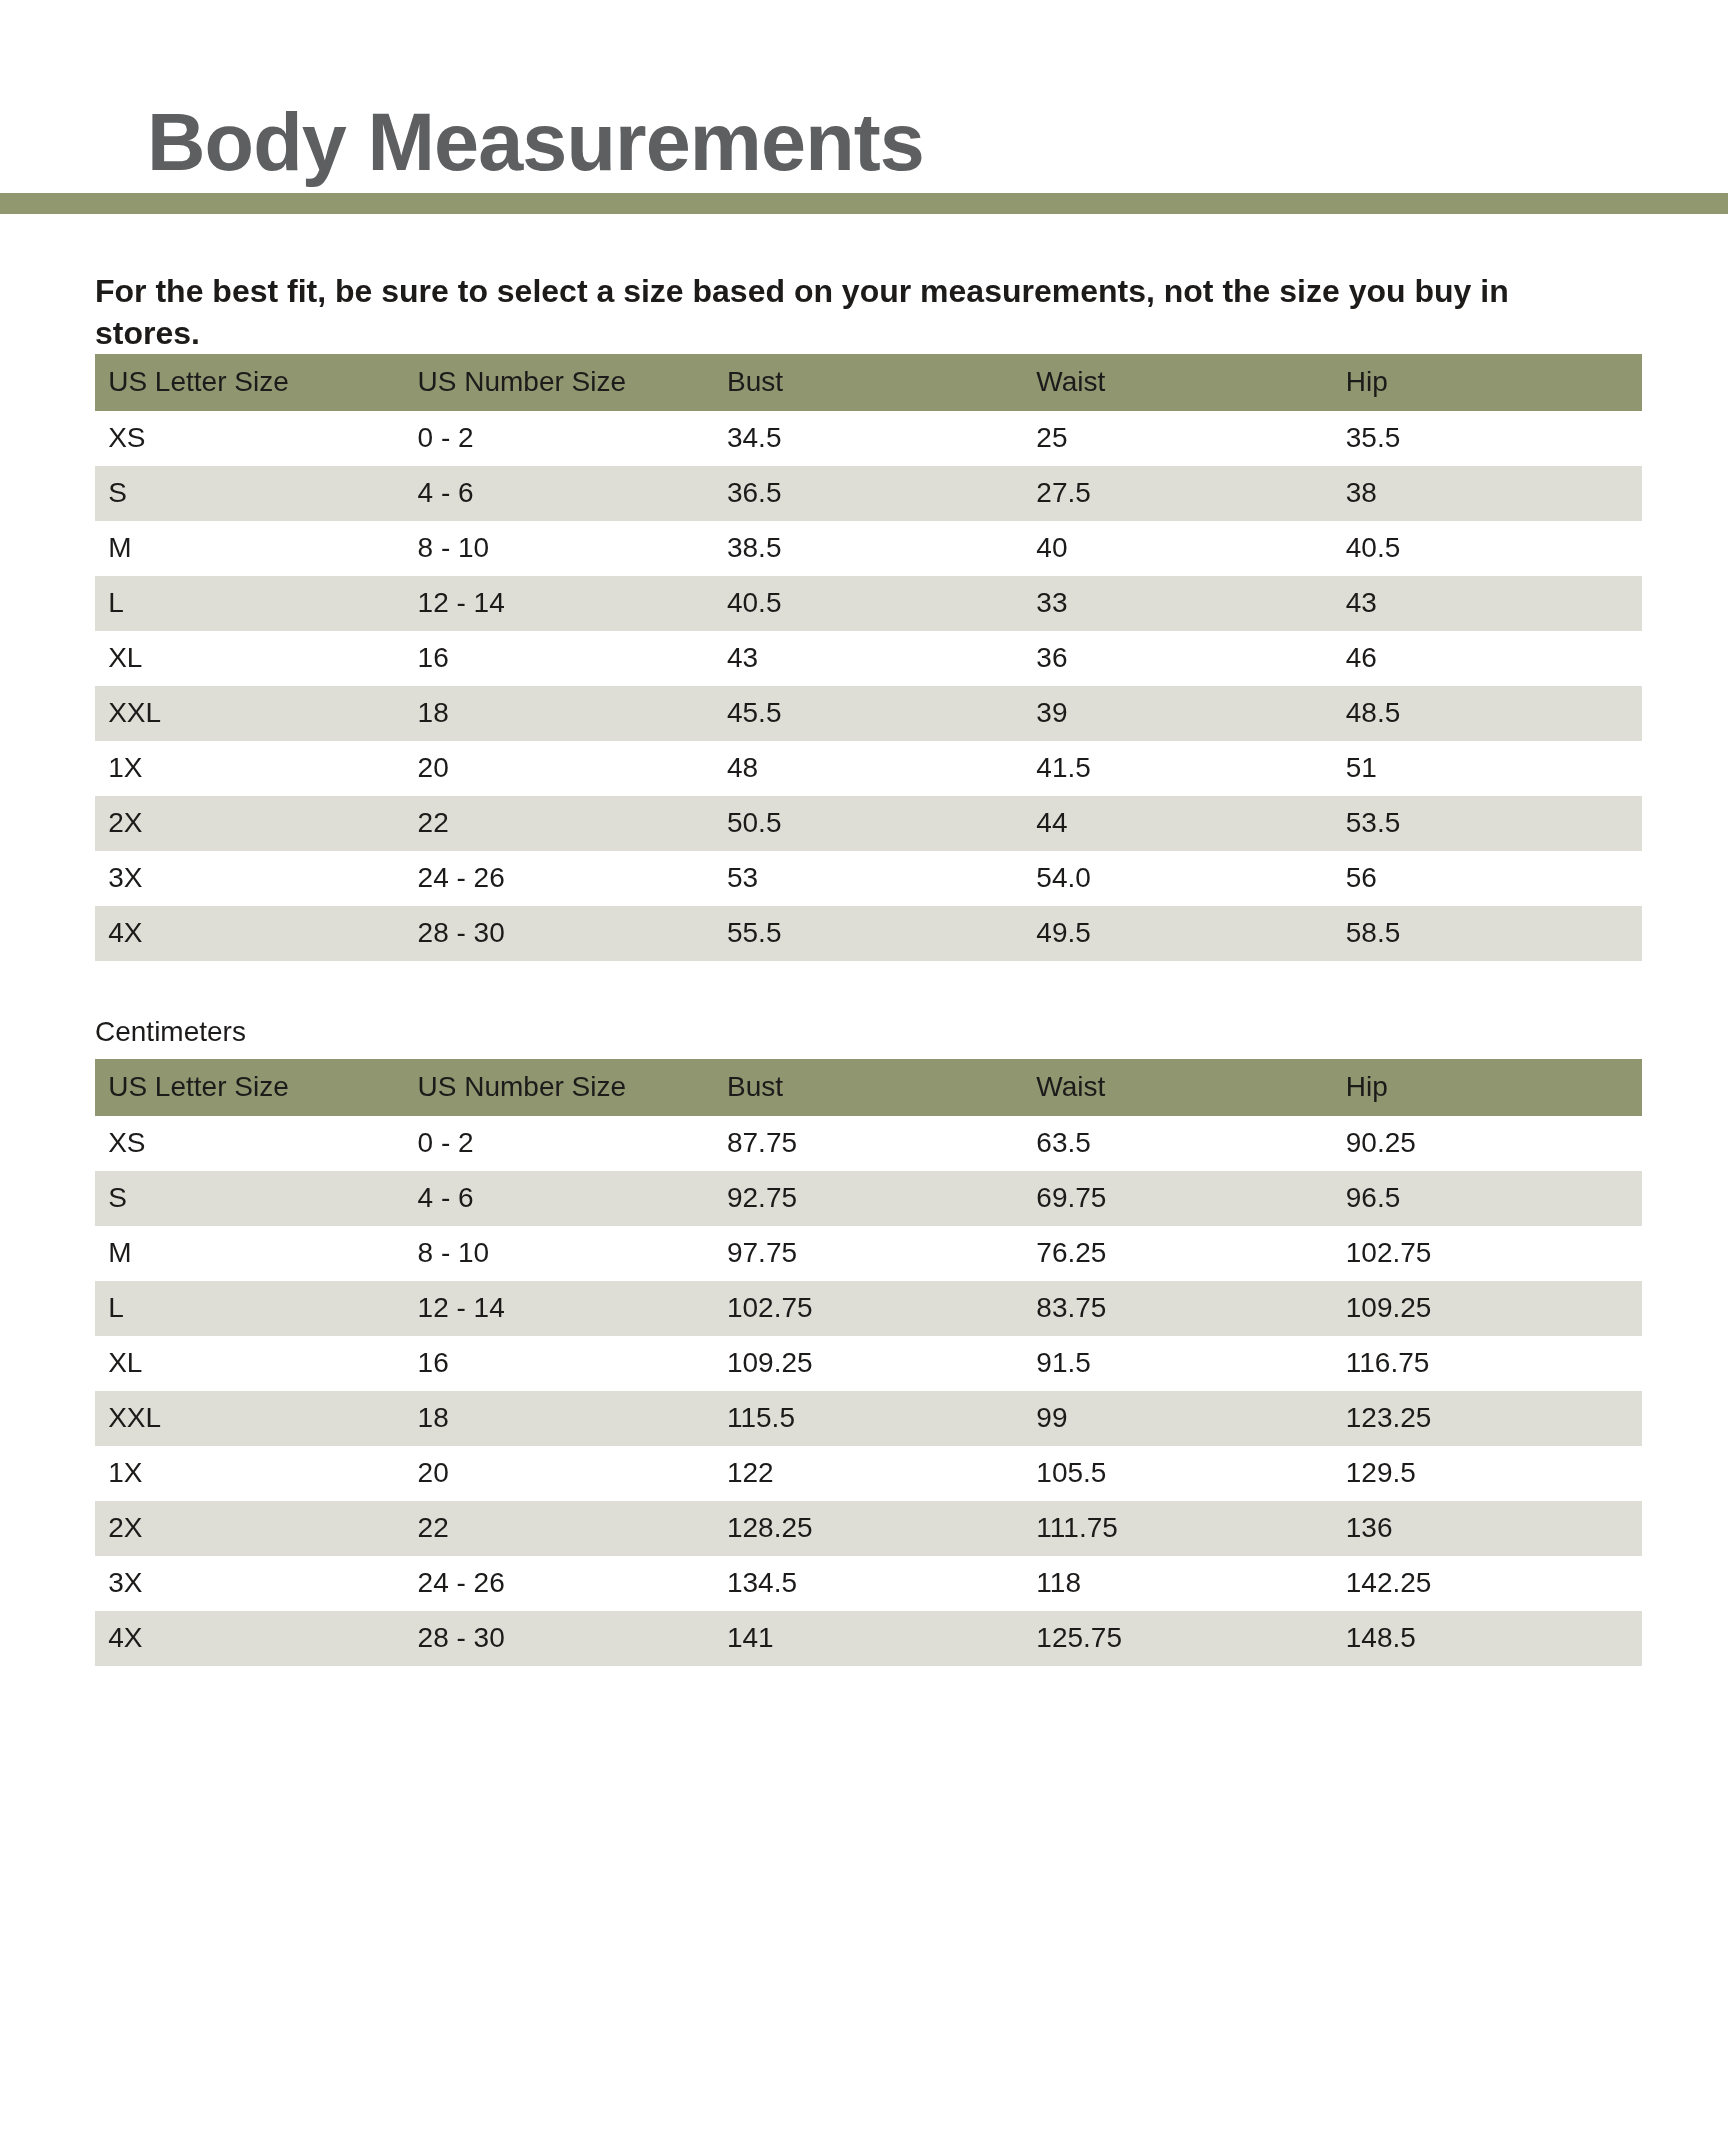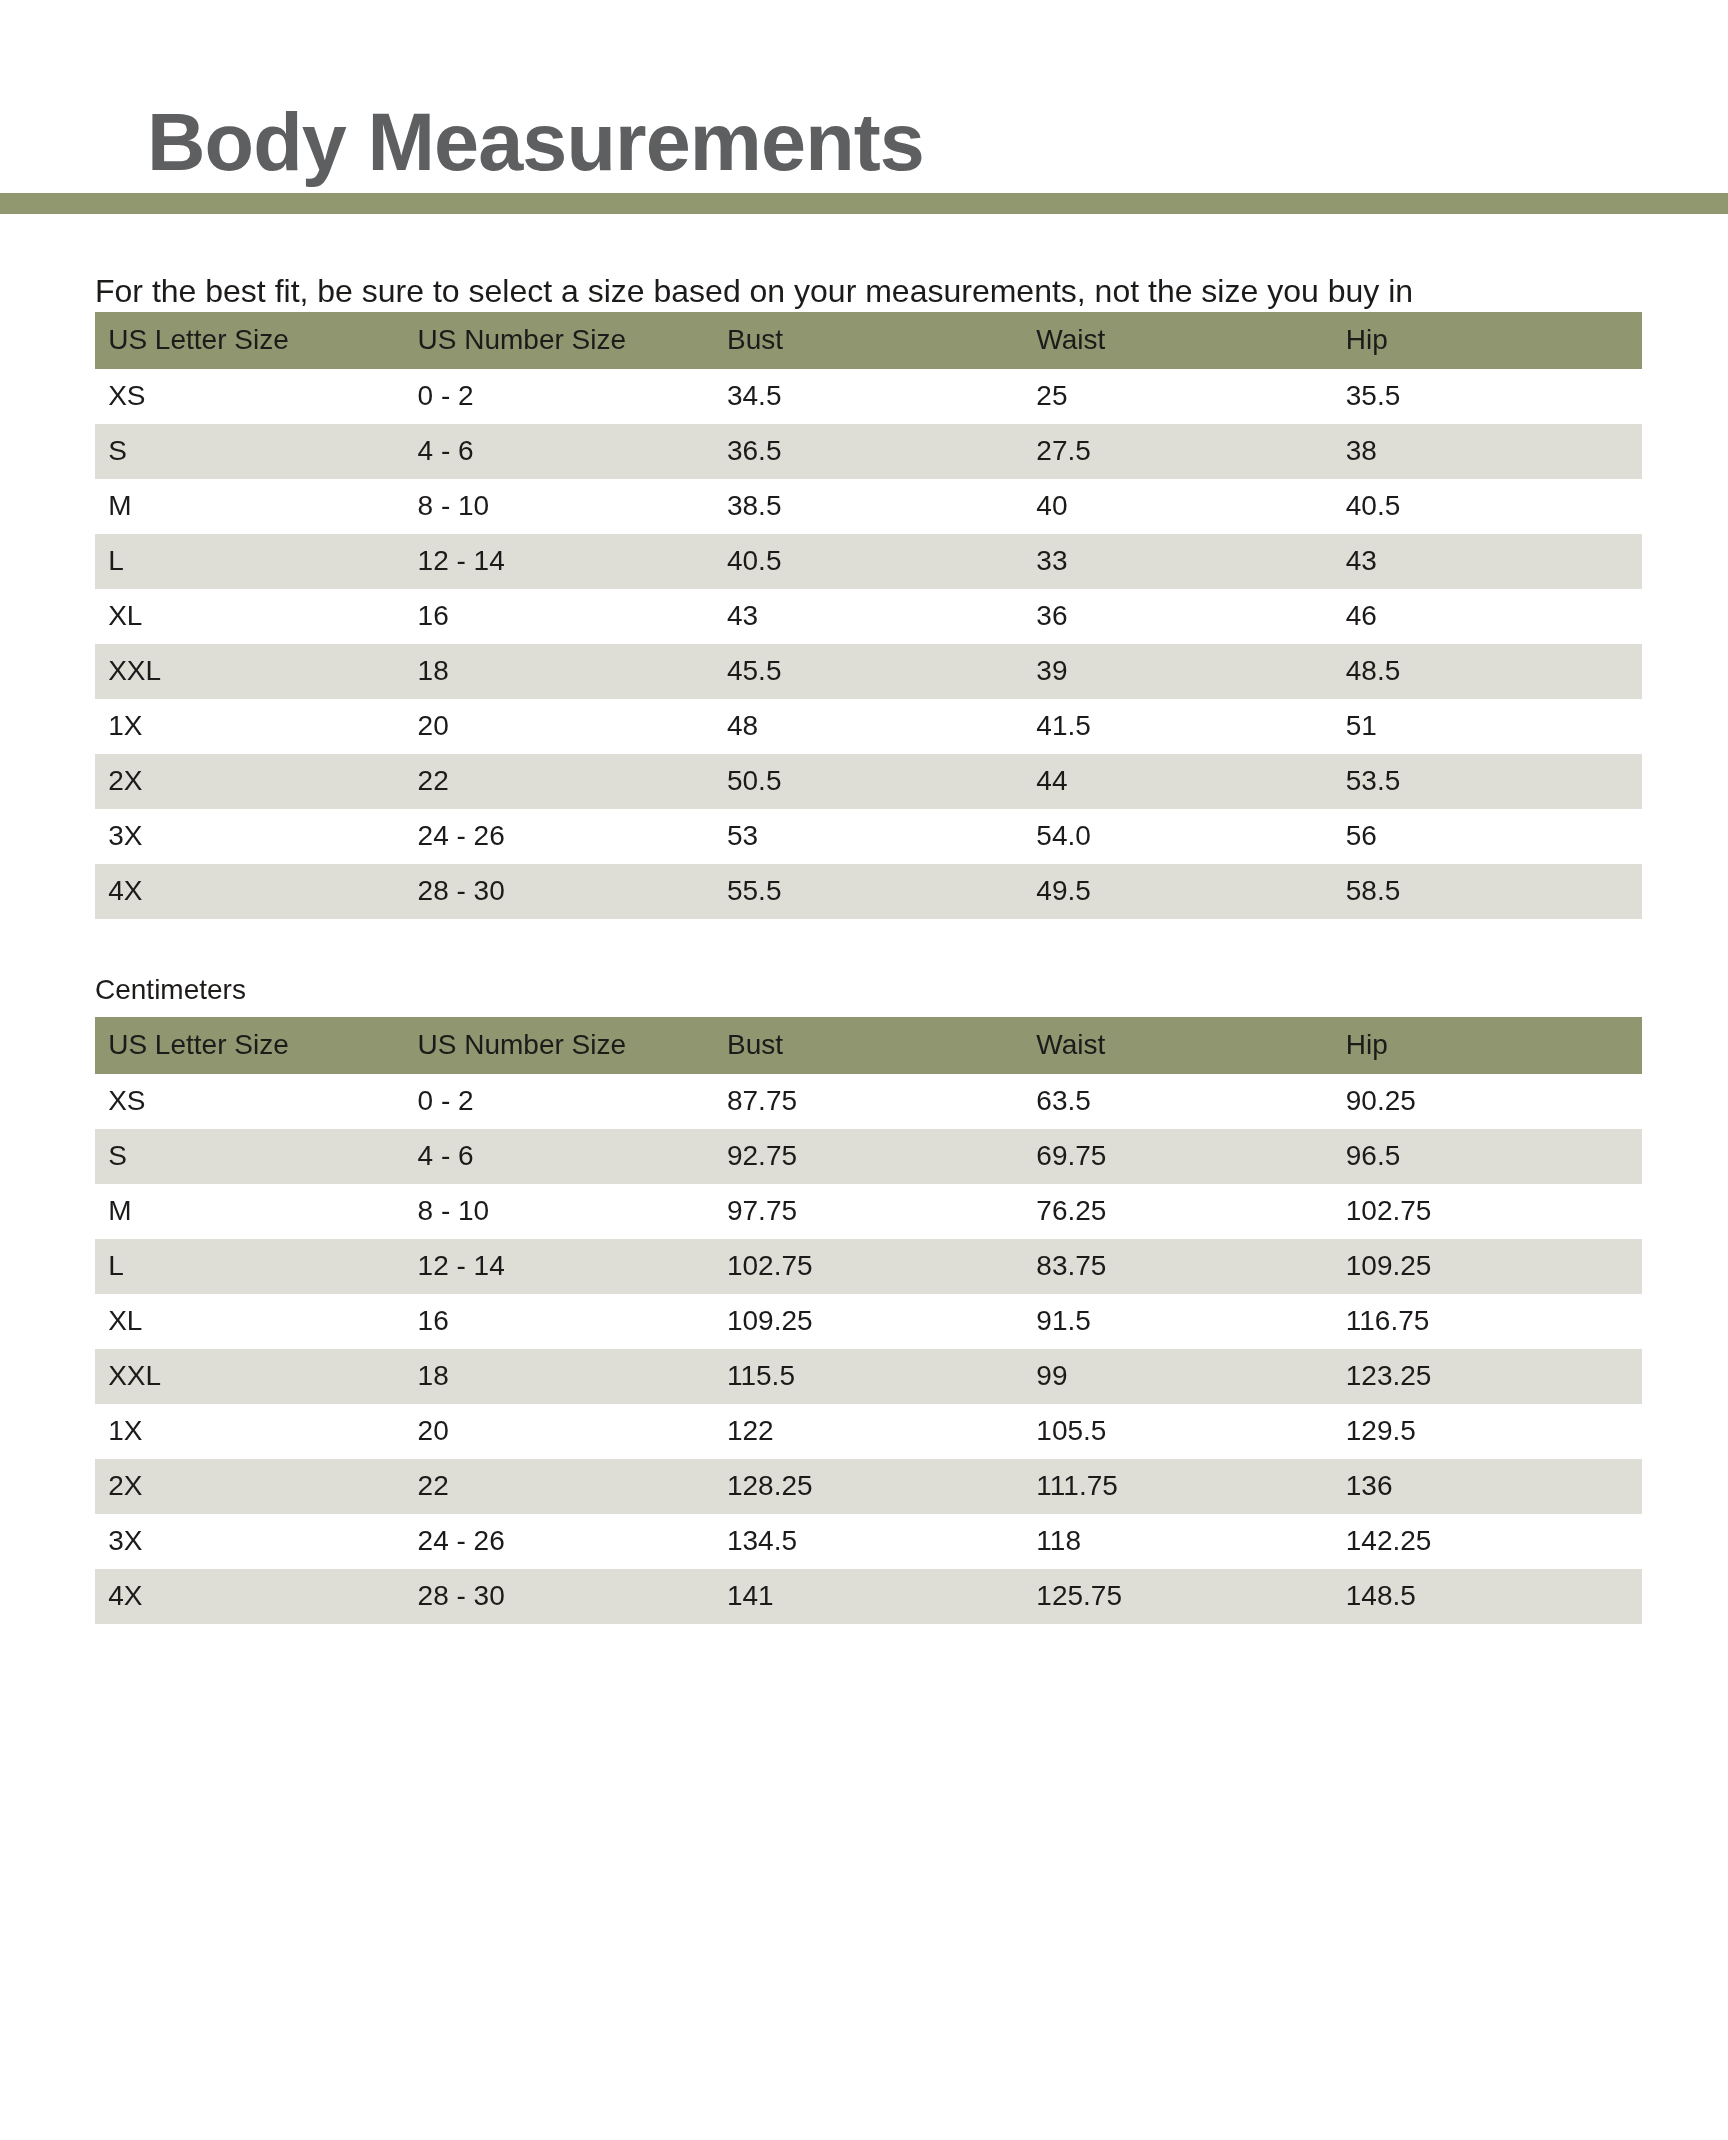--- a/index.html
+++ b/index.html
@@ -30,20 +30,21 @@
   .divider-bar{
     margin-top:6.6px;
     height:21px;
     width:100%;
     background:var(--divider);
   }
   .intro{
     margin:56px 0 0 95px;
     font-size:32px;
     line-height:42px;
+    font-weight:bold;
   }
   .intro .intro-line{display:block;}
   .section-label{
     margin:49px 0 0.9px 95px;
     font-size:28px;
     line-height:34px;
   }
   .section.second .section-label{
     margin-top:54px;
     margin-bottom:10px;
@@ -78,20 +79,21 @@
   }
 </style>
 </head>
 <body>
 
 <div>
   <h1 class="page-title">Body Measurements</h1>
   <div class="divider-bar"></div>
   <p class="intro">
     <span class="intro-line">For the best fit, be sure to select a size based on your measurements, not the size you buy in</span>
+    <span class="intro-line">stores.</span>
   </p>
   <div id="sections">
       <div class="section">
         <table class="size-table">
           <thead>
             <tr>
               <th>US Letter Size</th>
               <th>US Number Size</th>
               <th>Bust</th>
               <th>Waist</th>

